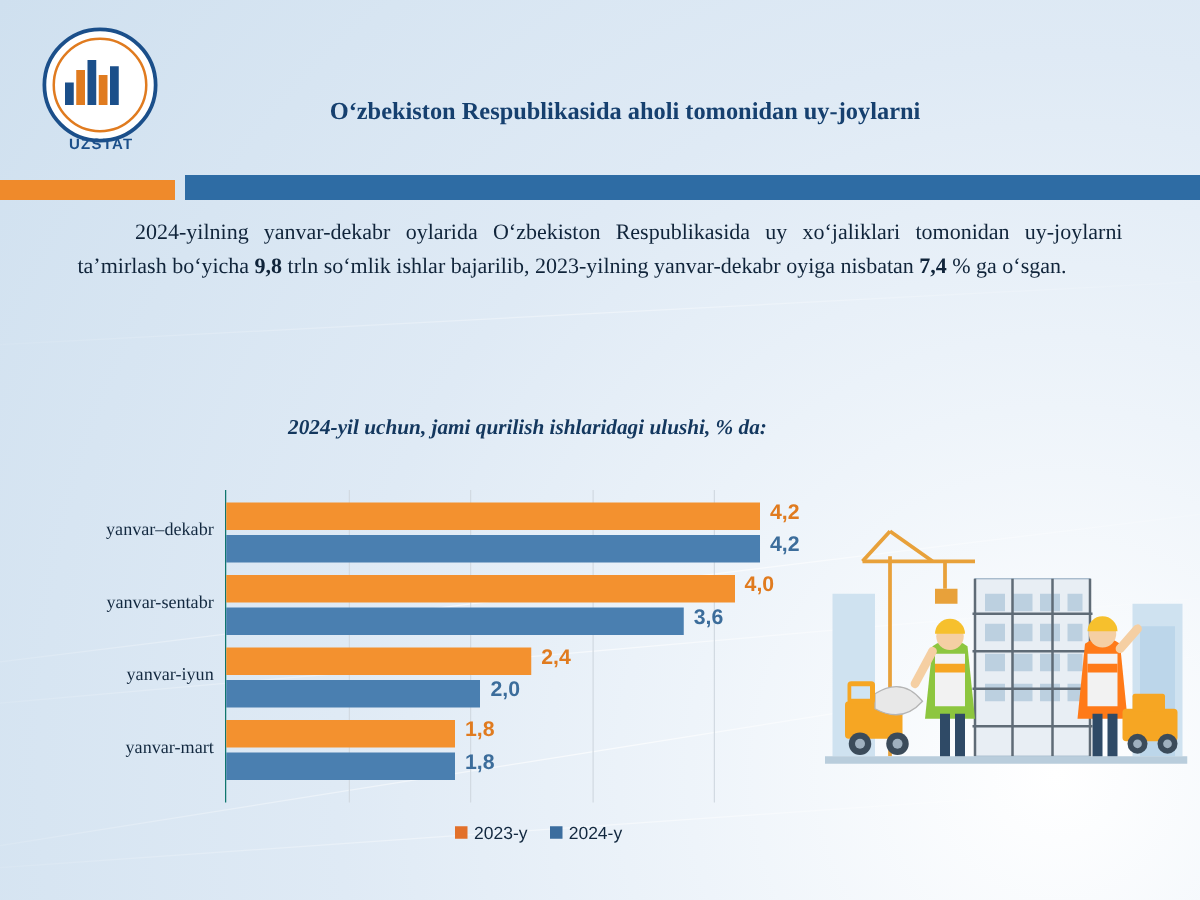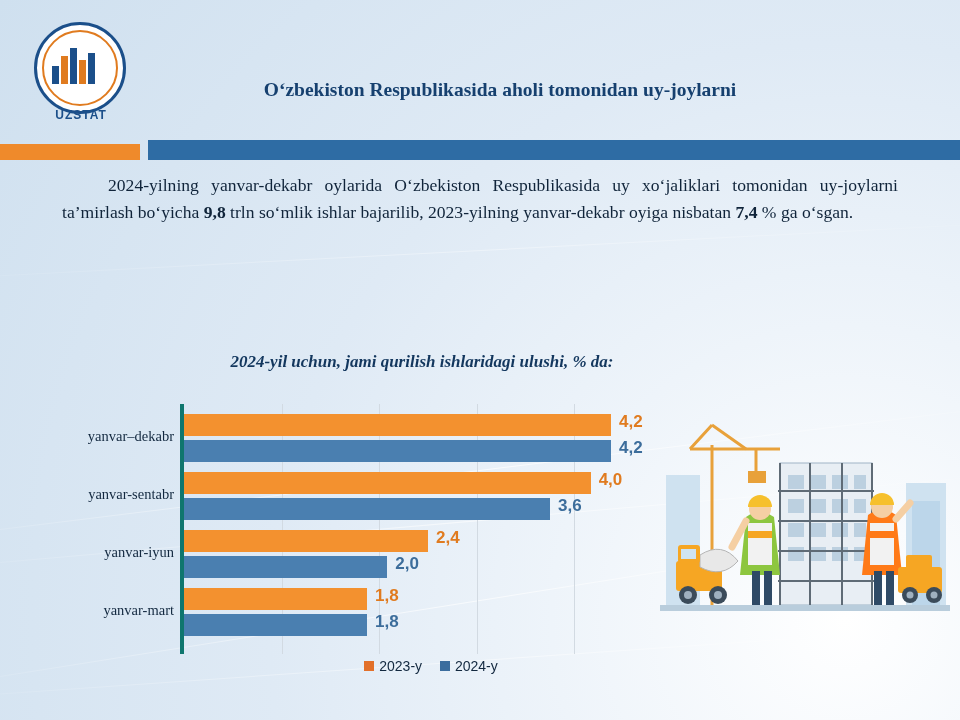--- a/index.html
+++ b/index.html
@@ -39,27 +39,27 @@
 
   
   .para{
     position:absolute;left:62px;top:172px;width:836px;
     font:17.6px/1.52 "Liberation Serif",serif;color:#10243a;text-align:justify;
   }
   .para p{margin:0;text-indent:46px;}
   .para b{font-weight:bold;}
 
   .subtitle{
-    position:absolute;left:0;top:352px;width:844px;text-align:center;
+    position:absolute;left:0;top:332px;width:844px;text-align:center;
     font:bold italic 17px "Liberation Serif",serif;color:#13375e;
   }
 
   
   .chart{position:absolute;left:48px;top:392px;width:620px;height:270px;}
-  .plot{position:absolute;left:132px;top:12px;width:488px;height:250px;border-left:4px solid #0f766e;}
+  .plot{position:absolute;left:132px;top:0;width:488px;height:250px;border-left:1px solid #0f766e;}
   .gridline{position:absolute;top:0;bottom:0;width:1px;background:#d2dae2;}
   .grp{position:absolute;left:0;width:100%;height:58px;}
   .bar{position:absolute;left:0;height:22px;}
   .bar.y2023{top:2px;background:#f3912f;}
   .bar.y2024{top:28px;background:#4a7fb0;}
   .val{position:absolute;font:bold 17px "Liberation Sans",sans-serif;white-space:nowrap;}
   .val.y2023{color:#e07b1f;top:0px;}
   .val.y2024{color:#3c6d9b;top:26px;}
   .cat{position:absolute;left:-134px;width:124px;text-align:right;font:14.5px "Liberation Serif",serif;color:#12283f;top:16px;}
 

